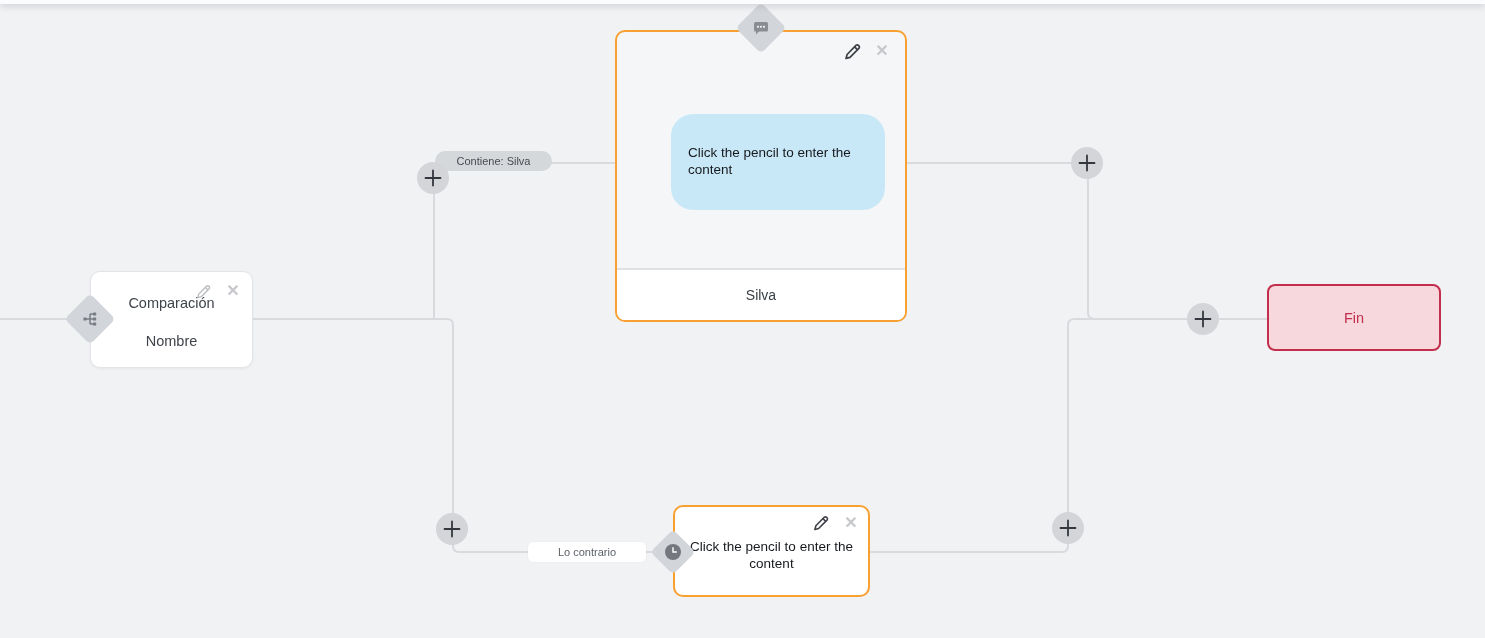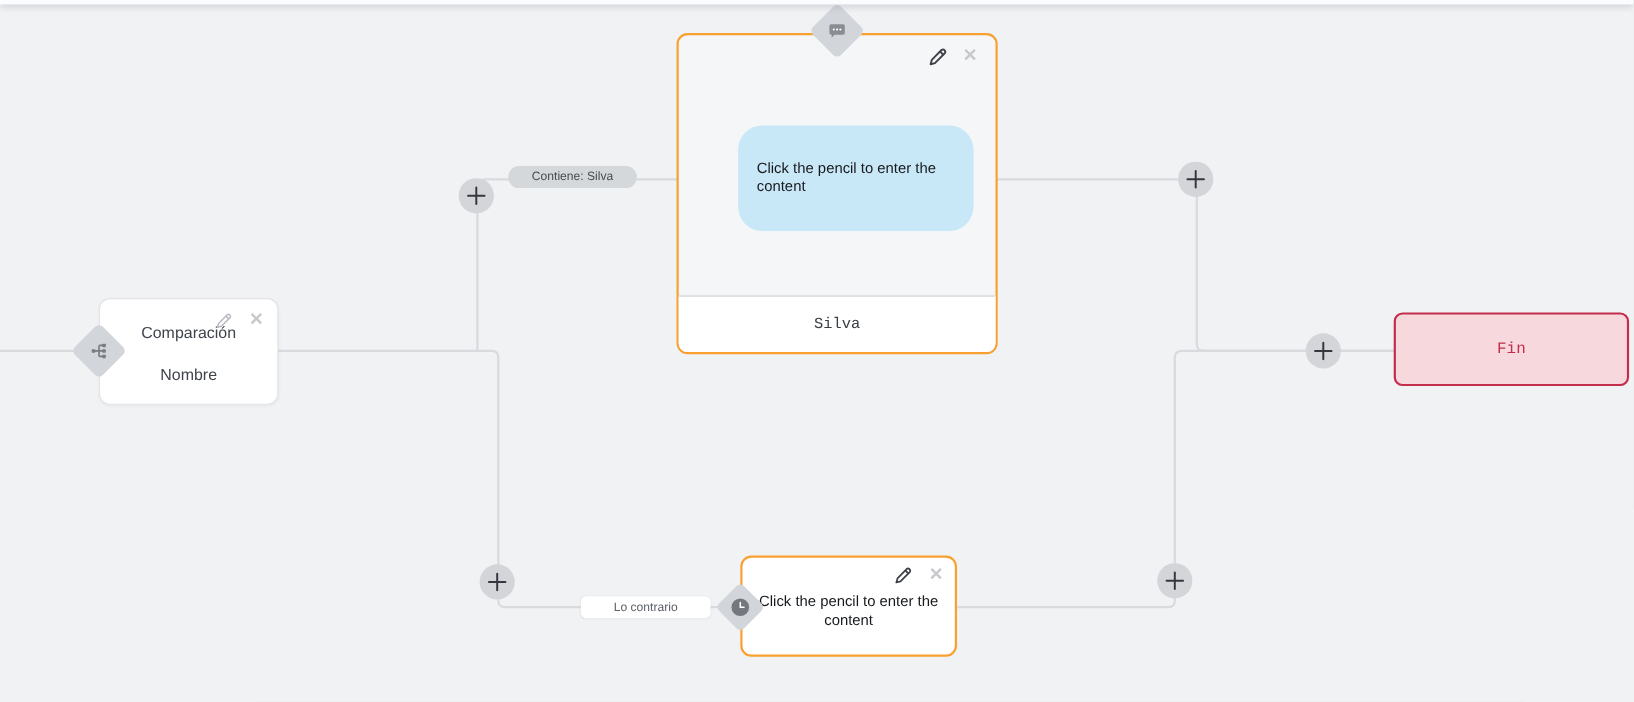--- a/index.html
+++ b/index.html
@@ -36,37 +36,37 @@
   .bubble{
     position:absolute;left:54px;top:82px;width:214px;height:96px;
     background:#c9e8f7;border-radius:22px;
     display:flex;align-items:center;box-sizing:border-box;padding:0 17px;
     color:#16191d;font-size:13.5px;line-height:1.25;
   }
   .node-footer{
     position:absolute;left:0;right:0;bottom:0;height:50px;
     background:#fff;border-top:2px solid #dfe1e5;border-radius:0 0 8px 8px;
     display:flex;align-items:center;justify-content:center;
-    color:#3b4046;font-size:14px;font-family:Liberation Mono, monospace;
+    color:#3b4046;font-size:14px;
   }
 
   .node-action{
     left:673px;top:505px;width:197px;height:92px;
     background:#fff;border:2px solid #f8a030;border-radius:10px;
   }
   .node-action .body-text{
     margin-top:32px;text-align:center;padding:0 14px;
     color:#16191d;font-size:13.5px;line-height:1.25;
   }
 
   .node-end{
-    left:1267px;top:284px;width:214px;height:67px;
+    left:1267px;top:284px;width:174px;height:67px;
     background:#f6d8dd;border:2px solid #c22e4c;border-radius:8px;
     display:flex;align-items:center;justify-content:center;
-    color:#c22e4c;font-size:14.5px;font-family:Liberation Mono, monospace;
+    color:#c22e4c;font-size:14.5px;
   }
 
   
   .icon-row{position:absolute;display:flex;align-items:center;gap:12px;z-index:2;}
   .node-condition .icon-row{top:10px;right:10px;}
   .node-message .icon-row{top:10px;right:14px;}
   .node-action .icon-row{top:7px;right:8px;}
   .icon-btn{width:18px;height:18px;display:flex;align-items:center;justify-content:center;cursor:pointer;}
   .pencil-dark{color:#3d4046;}
   .pencil-light{color:#b9bcc1;}
@@ -89,21 +89,21 @@
     background:#d3d5d9;display:flex;align-items:center;justify-content:center;
     z-index:3;cursor:pointer;
   }
 
   
   .pill{
     position:absolute;display:flex;align-items:center;justify-content:center;
     font-size:11px;z-index:2;white-space:nowrap;
   }
   .pill-gray{
-    left:462px;top:151px;width:117px;height:20px;
+    left:435px;top:151px;width:117px;height:20px;
     background:#d5d8db;border-radius:10px;color:#474b51;
   }
   .pill-white{
     left:492px;top:542px;width:118px;height:20px;
     background:#fff;border-radius:5px;color:#5c6167;
     box-shadow:0 0 2px rgba(0,0,0,.06);
     margin-left:36px;
   }
 </style>
 </head>

